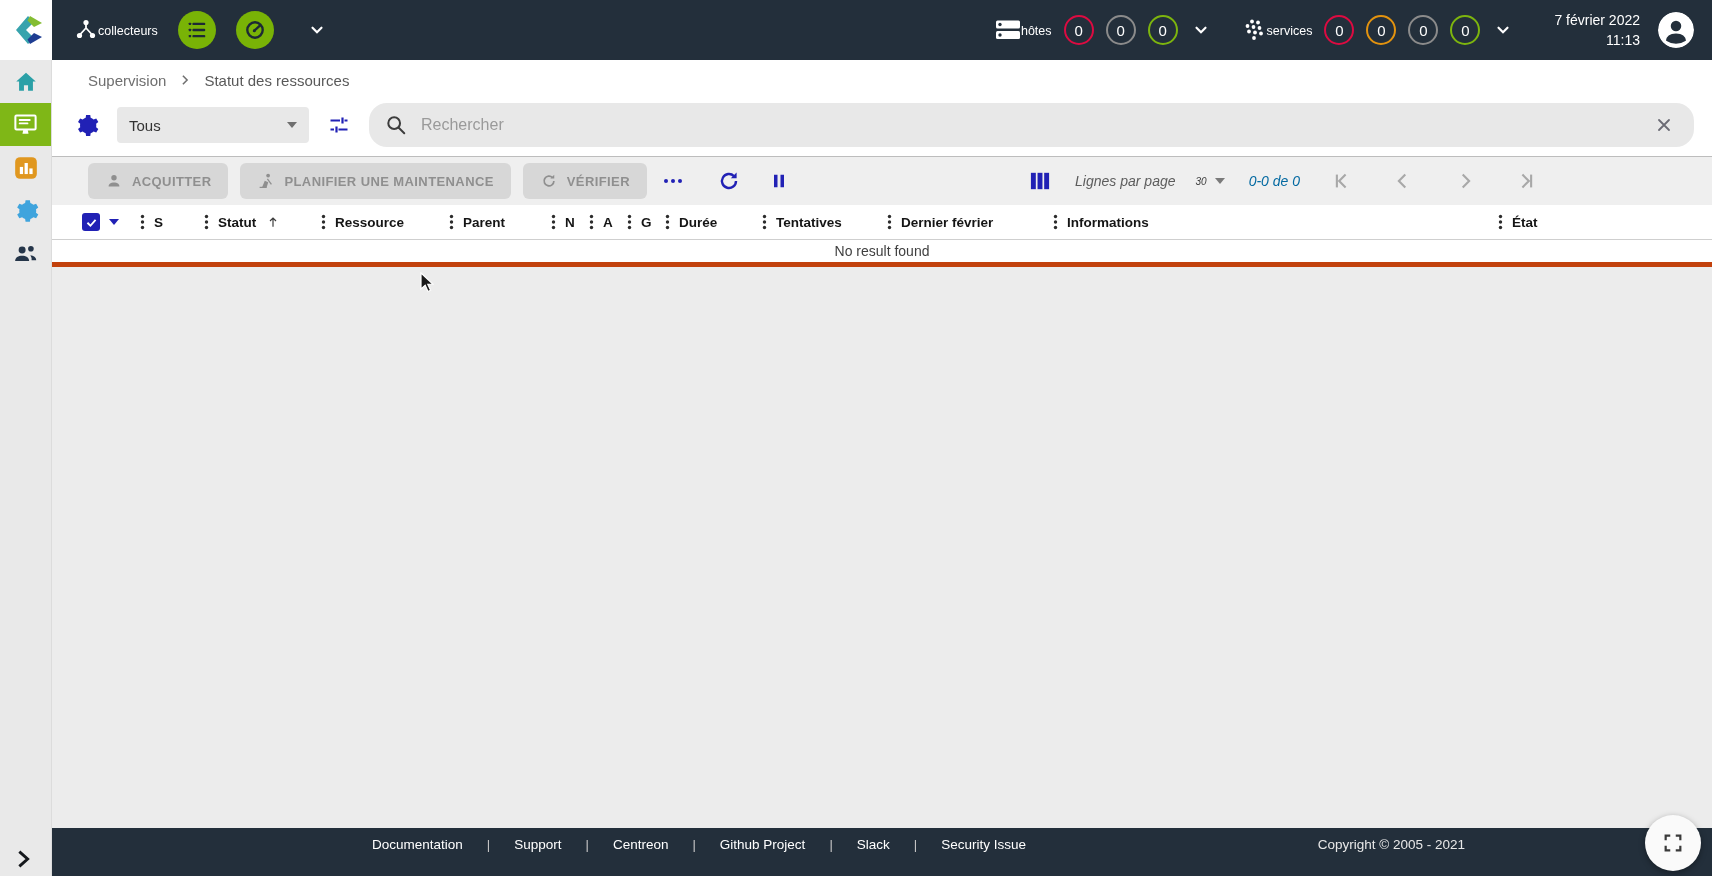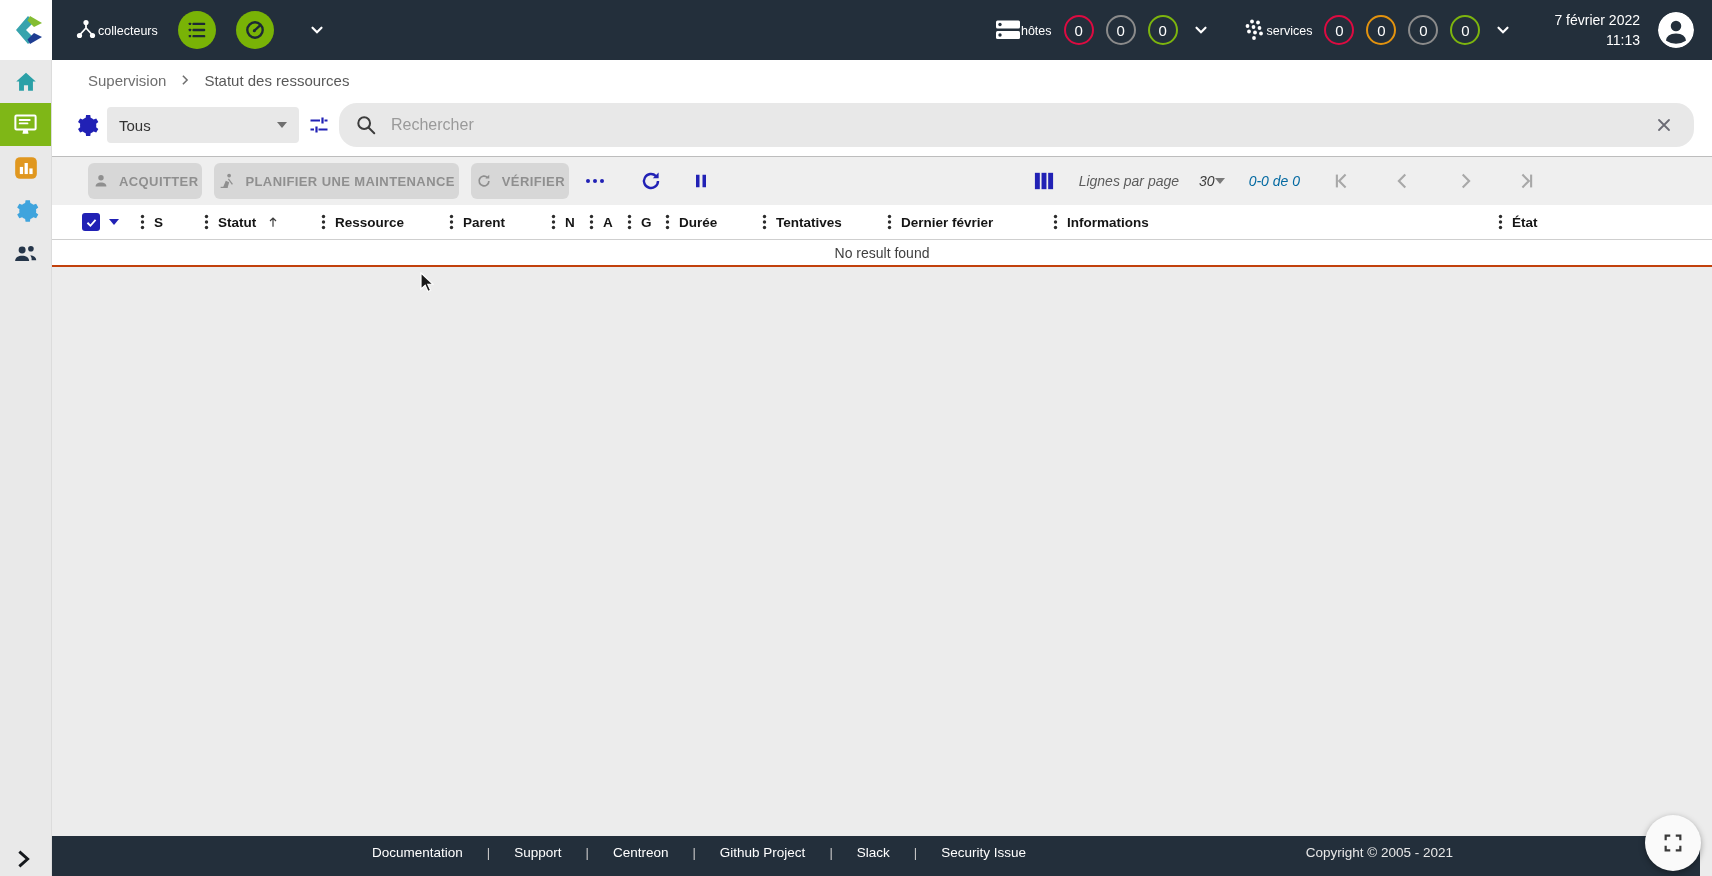--- a/index.html
+++ b/index.html
@@ -33,63 +33,63 @@
   .side-item.active { background:#7fb717; }
   .side-expand { position:absolute; bottom:6px; left:12px; }
 
   
   .content { position:absolute; top:60px; left:52px; right:0; bottom:0; }
   .breadcrumb { height:40px; background:#fff; display:flex; align-items:center;
                 padding-left:36px; gap:12px; font-size:15px; }
   .bc-1 { color:#6f6f6f; } .bc-2 { color:#595959; }
 
   .filterbar { height:57px; background:#fff; border-bottom:1px solid #bdbdbd;
-               display:flex; align-items:center; padding:0 18px 6px 18px; gap:4px; }
+               display:flex; align-items:center; padding:0 18px 6px 18px; gap:14px; }
   .filter-select { width:192px; height:36px; background:#e8e8e8; border-radius:4px;
                    display:flex; align-items:center; padding:0 12px; font-size:15px;
                    color:#333; }
   .filter-select .caret { margin-left:auto; width:0; height:0; border-left:5px solid transparent;
                    border-right:5px solid transparent; border-top:6px solid #6f6f6f; }
   .searchbox { flex:1; height:44px; background:#e8e8e8; border-radius:18px;
                display:flex; align-items:center; padding:0 16px; gap:14px; }
   .searchbox input { flex:1; border:none; outline:none; background:transparent;
                font-size:16px; color:#333; font-family:"Liberation Sans",sans-serif; }
   .searchbox input::placeholder { color:#9a9a9a; }
 
   .toolbar { height:48px; background:#efefef; display:flex; align-items:center;
              padding:0 170px 0 36px; gap:12px; }
   .tbtn { height:36px; background:#d7d7d7; border:none; border-radius:6px;
           color:#8f8f8f; font-weight:bold; font-size:13px; letter-spacing:.4px;
-          display:flex; align-items:center; gap:9px; padding:0 4px;
+          display:flex; align-items:center; gap:9px; padding:0 17px;
           font-family:"Liberation Sans",sans-serif; }
   .icon-btn { background:none; border:none; display:flex; align-items:center;
               justify-content:center; padding:4px; }
   .tb-right-group { margin-left:auto; display:flex; align-items:center; gap:20px;font-style:italic; }
   .rpp-label { font-size:14px; color:#5c5c5c; }
-  .rpp-select { display:flex; align-items:center; font-size:14px; color:#3c3c3c;text-align:center; }
+  .rpp-select { display:flex; align-items:center; gap:8px; font-size:10px; color:#3c3c3c;text-align:center; }
   .rpp-select .caret { width:0; height:0; border-left:5px solid transparent;
        border-right:5px solid transparent; border-top:6px solid #7a7a7a; }
   .range { font-size:14px; color:#0369a1; margin-left:4px; }
   .pag { display:flex; align-items:center; gap:32px; margin-left:6px; }
 
   .thead { height:35px; background:#fff; border-bottom:1px solid #cfcfcf;
            display:flex; align-items:center; padding:0 150px 0 30px; }
   .th { display:flex; align-items:center; gap:9px; font-size:13.5px; font-weight:bold;
         color:#151515; flex:0 0 auto; }
   .select-cell { width:58px; display:flex; align-items:center; gap:9px; }
   .checkbox { width:18px; height:18px; background:#2121b5; border-radius:3px;
               display:flex; align-items:center; justify-content:center; }
   .cb-caret { width:0; height:0; border-left:5px solid transparent;
               border-right:5px solid transparent; border-top:6px solid #2121b5; }
-  .empty-row { height:27px; background:#fff; border-bottom:2px solid #c2410c;
+  .empty-row { height:27px; background:#fff; border-bottom:5px solid #c2410c;
                display:flex; align-items:center; justify-content:center;
                font-size:14px; color:#3f3f3f; }
 
   
-  .footer { position:absolute; left:52px; right:12px; bottom:0; height:40px;
+  .footer { position:absolute; left:52px; right:0; bottom:0; height:48px;
             background:#232f3b; }
   .footer-links { position:absolute; left:318px; top:0; height:33px; display:flex;
                   align-items:center; gap:0; }
   .flink { color:#fff; font-size:13.5px; text-decoration:none; padding:0 2px; }
   .fsep { color:#c8c8c8; font-size:13px; padding:0 22px; }
   .copyright { position:absolute; right:247px; top:0; height:33px; display:flex;
                align-items:center; color:#e8e8e8; font-size:13.5px; }
   .fs-btn { position:absolute; right:11px; bottom:5px; width:56px; height:56px;
             border-radius:50%; background:#fafafa; border:none;
             box-shadow:0 2px 6px rgba(0,0,0,.35); display:flex; align-items:center;

